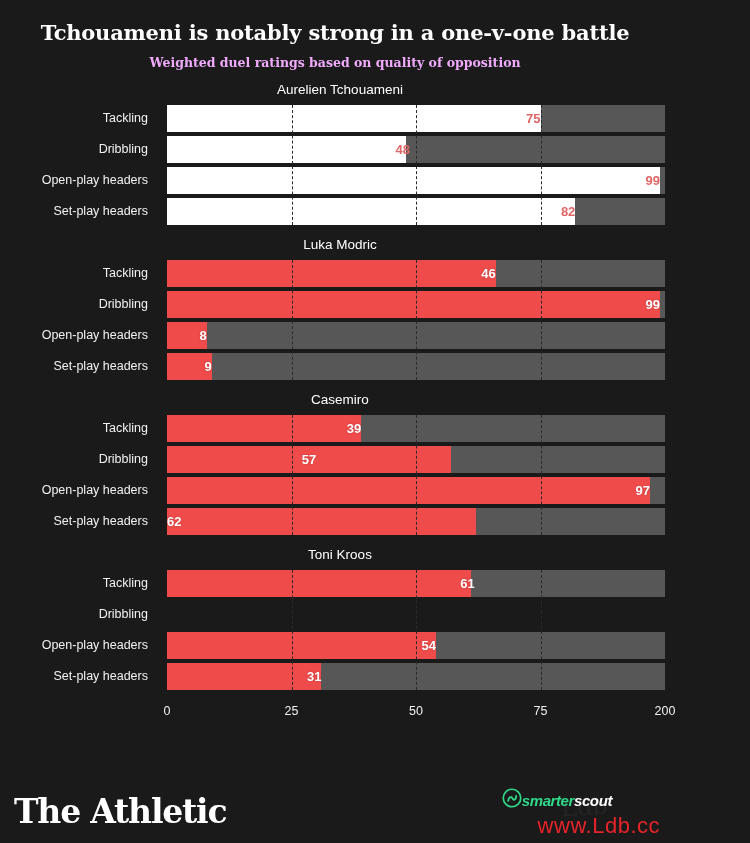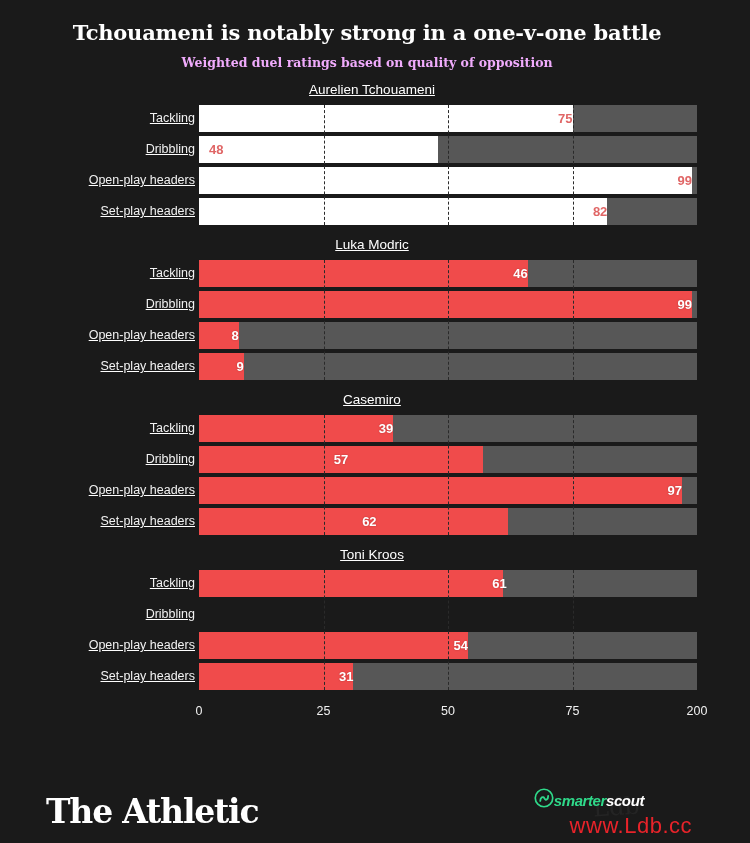--- a/index.html
+++ b/index.html
@@ -13,21 +13,20 @@
     overflow: hidden;
     font-family: "Liberation Sans", sans-serif;
     color: #ffffff;
     position: relative;
   }
   #chart-root {
     width: 670px;
     height: 843px;
     position: relative;
     background: #1a1a1a;
-    margin-left: 32px;
   }
 
   
   .header {
     padding-top: 20px;
     text-align: center;
   }
   .chart-title {
     font-family: "DejaVu Serif", "Liberation Serif", serif;
     font-weight: bold;
@@ -42,21 +41,20 @@
     font-weight: bold;
     font-size: 12.5px;
     color: #f0abfc;
     margin: 10px 0 0 0;
   }
 
   
   .panels {
     position: relative;
     margin-top: 12px;
-    text-decoration: underline;
   }
   .panel {
     position: relative;
     margin-bottom: 12px;
   }
   .panel-title {
     text-align: center;
     font-size: 13.5px;
     color: #ffffff;
     margin: 0 0 8px 0;
@@ -71,21 +69,21 @@
     height: 27px;
     margin-bottom: 4px;
     display: flex;
     align-items: center;
   }
   .row:last-child { margin-bottom: 0; }
 
   .cat-label {
     width: 167px;
     text-align: right;
-    padding-right: 4px;
+    padding-right: 19px;
     font-size: 12.5px;
     color: #f2f2f2;
     box-sizing: border-box;
     white-space: nowrap;
     line-height: 27px;
   }
   .track {
     position: relative;
     height: 27px;
     width: 498px;
@@ -225,21 +223,21 @@
             <div class="cat-label">Tackling</div>
             <div class="track">
               <div class="fill light" style="width: 373.5px;"></div>
               <div class="value dark" style="left: 0px; width: 373.5px; text-align: right;">75</div>
             </div>
           </div>
           <div class="row">
             <div class="cat-label">Dribbling</div>
             <div class="track">
               <div class="fill light" style="width: 239.04px;"></div>
-              <div class="value dark" style="left: 10px; width: 239.04px; ">48</div>
+              <div class="value dark" style="left: 4px; width: 239.04px; text-align: right;">48</div>
             </div>
           </div>
           <div class="row">
             <div class="cat-label">Open-play headers</div>
             <div class="track">
               <div class="fill light" style="width: 493.02px;"></div>
               <div class="value dark" style="left: 0px; width: 493.02px; text-align: right;">99</div>
             </div>
           </div>
           <div class="row">
@@ -315,21 +313,21 @@
             <div class="cat-label">Open-play headers</div>
             <div class="track">
               <div class="fill" style="width: 483.06px;"></div>
               <div class="value" style="left: 0px; width: 483.06px; text-align: right;">97</div>
             </div>
           </div>
           <div class="row">
             <div class="cat-label">Set-play headers</div>
             <div class="track">
               <div class="fill" style="width: 308.76px;"></div>
-              <div class="value" style="left: 16px; width: 308.76px; text-align: center;">62</div>
+              <div class="value" style="left: 0px; width: 308.76px; text-align: left;">62</div>
             </div>
           </div>
           <div class="gridlines">
             <div class="gridline" style="left: 124.5px;"></div>
             <div class="gridline" style="left: 249px;"></div>
             <div class="gridline" style="left: 373.5px;"></div>
           </div>
         </div>
       </div>
       <div class="panel">

